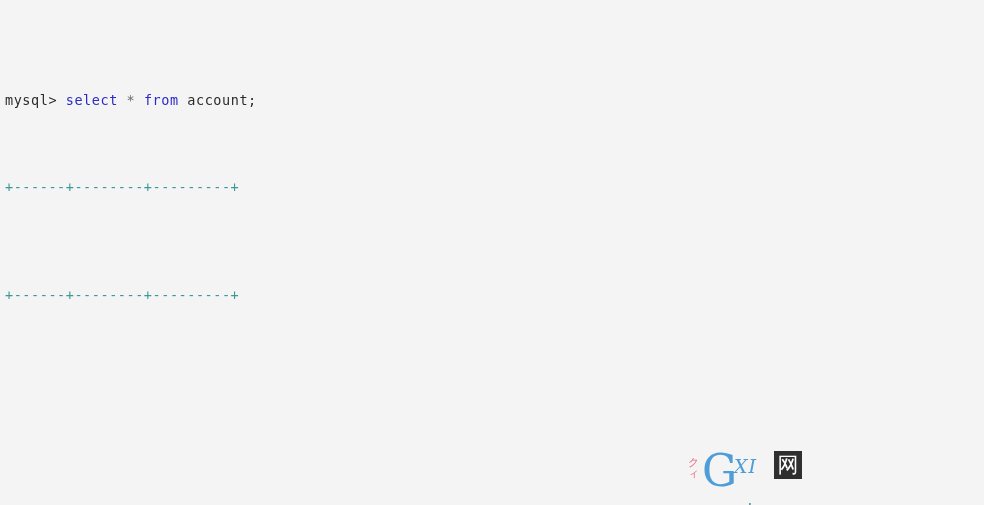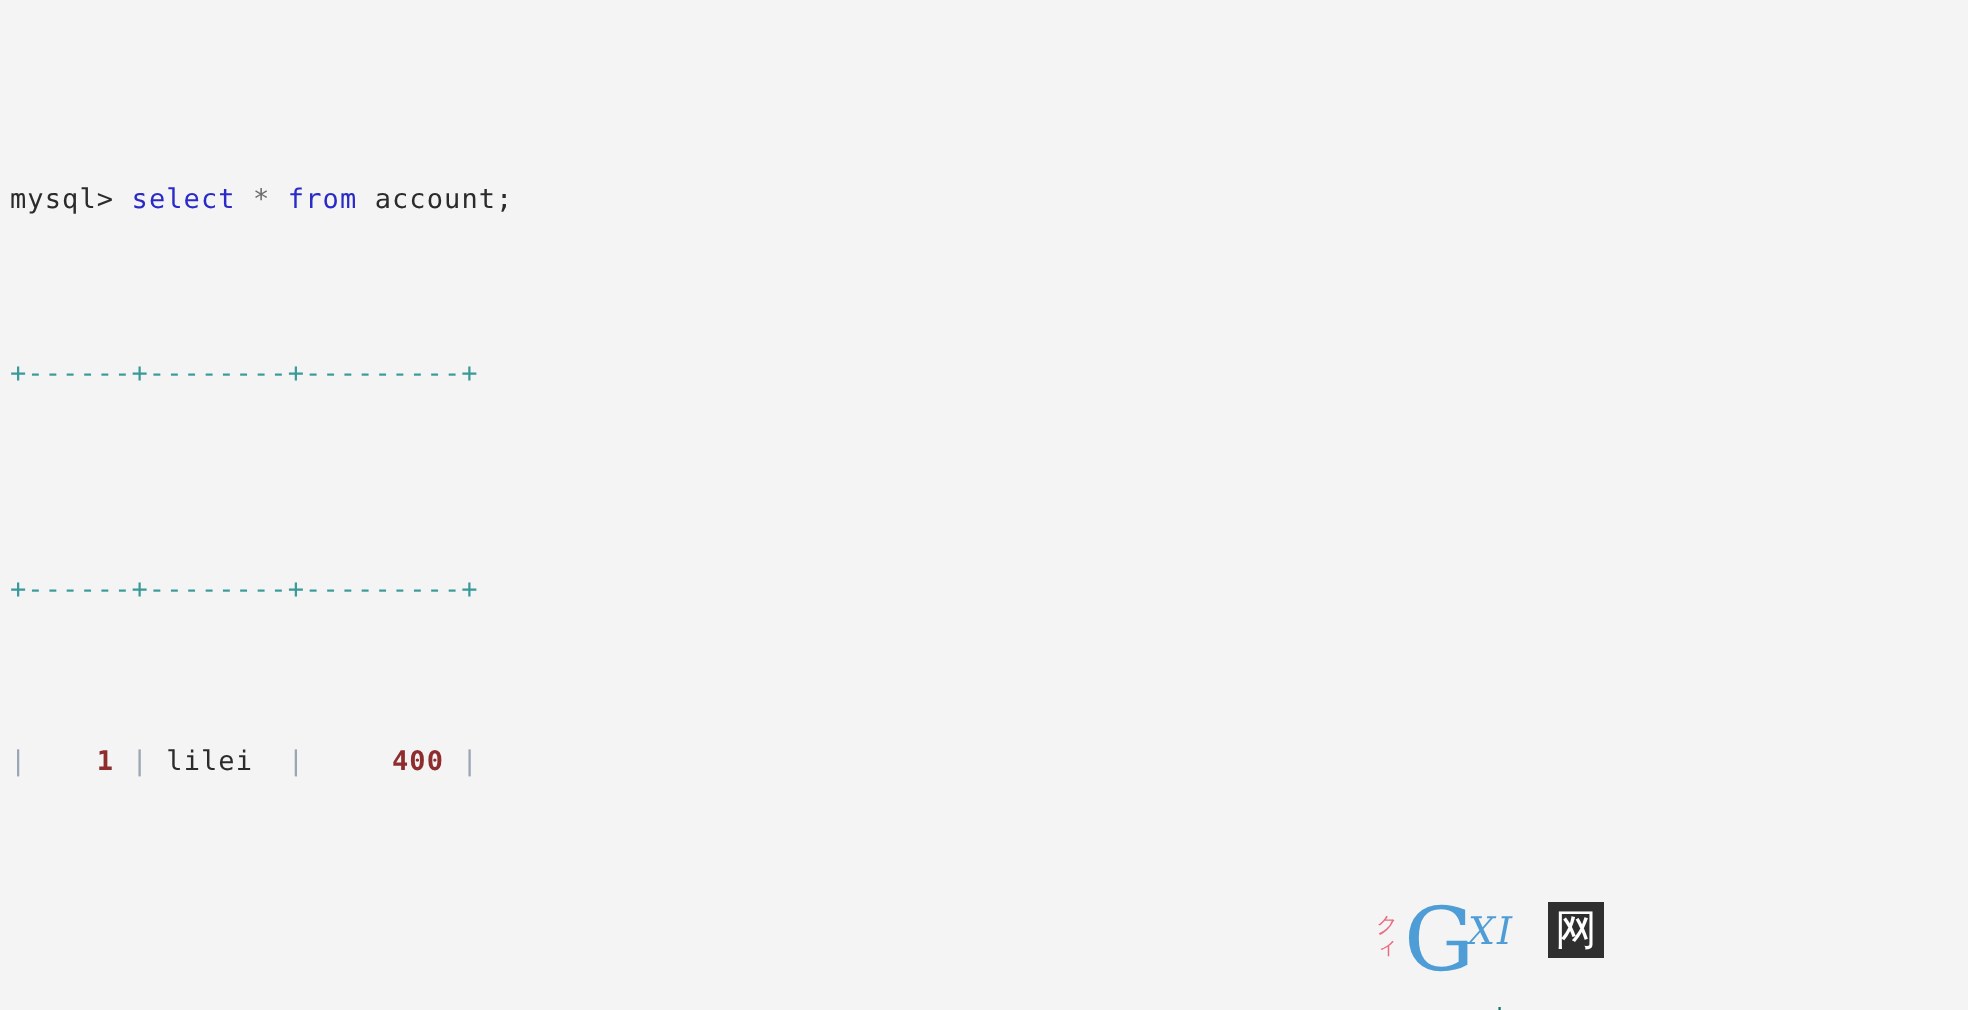--- a/index.html
+++ b/index.html
@@ -117,21 +117,20 @@
   <div class="console">
 
     
     <div class="line"><span class="prompt">mysql&gt;</span> <span class="kw">select</span> <span class="star">*</span> <span class="kw">from</span> <span class="plain">account;</span></div>
 
     <div class="line border">+------+--------+---------+</div>
 
 
     <div class="line border">+------+--------+---------+</div>
 
-    <div class="line"><span class="pipe">|</span><span class="plain">    </span><span class="num">1</span><span class="plain"> </span><span class="pipe">|</span><span class="plain"> lilei  </span><span class="pipe">|</span><span class="plain">     </span><span class="num">400</span><span class="plain"> </span><span class="pipe">|</span></div>
 
     
 
     
 
     
 
     
 
     

